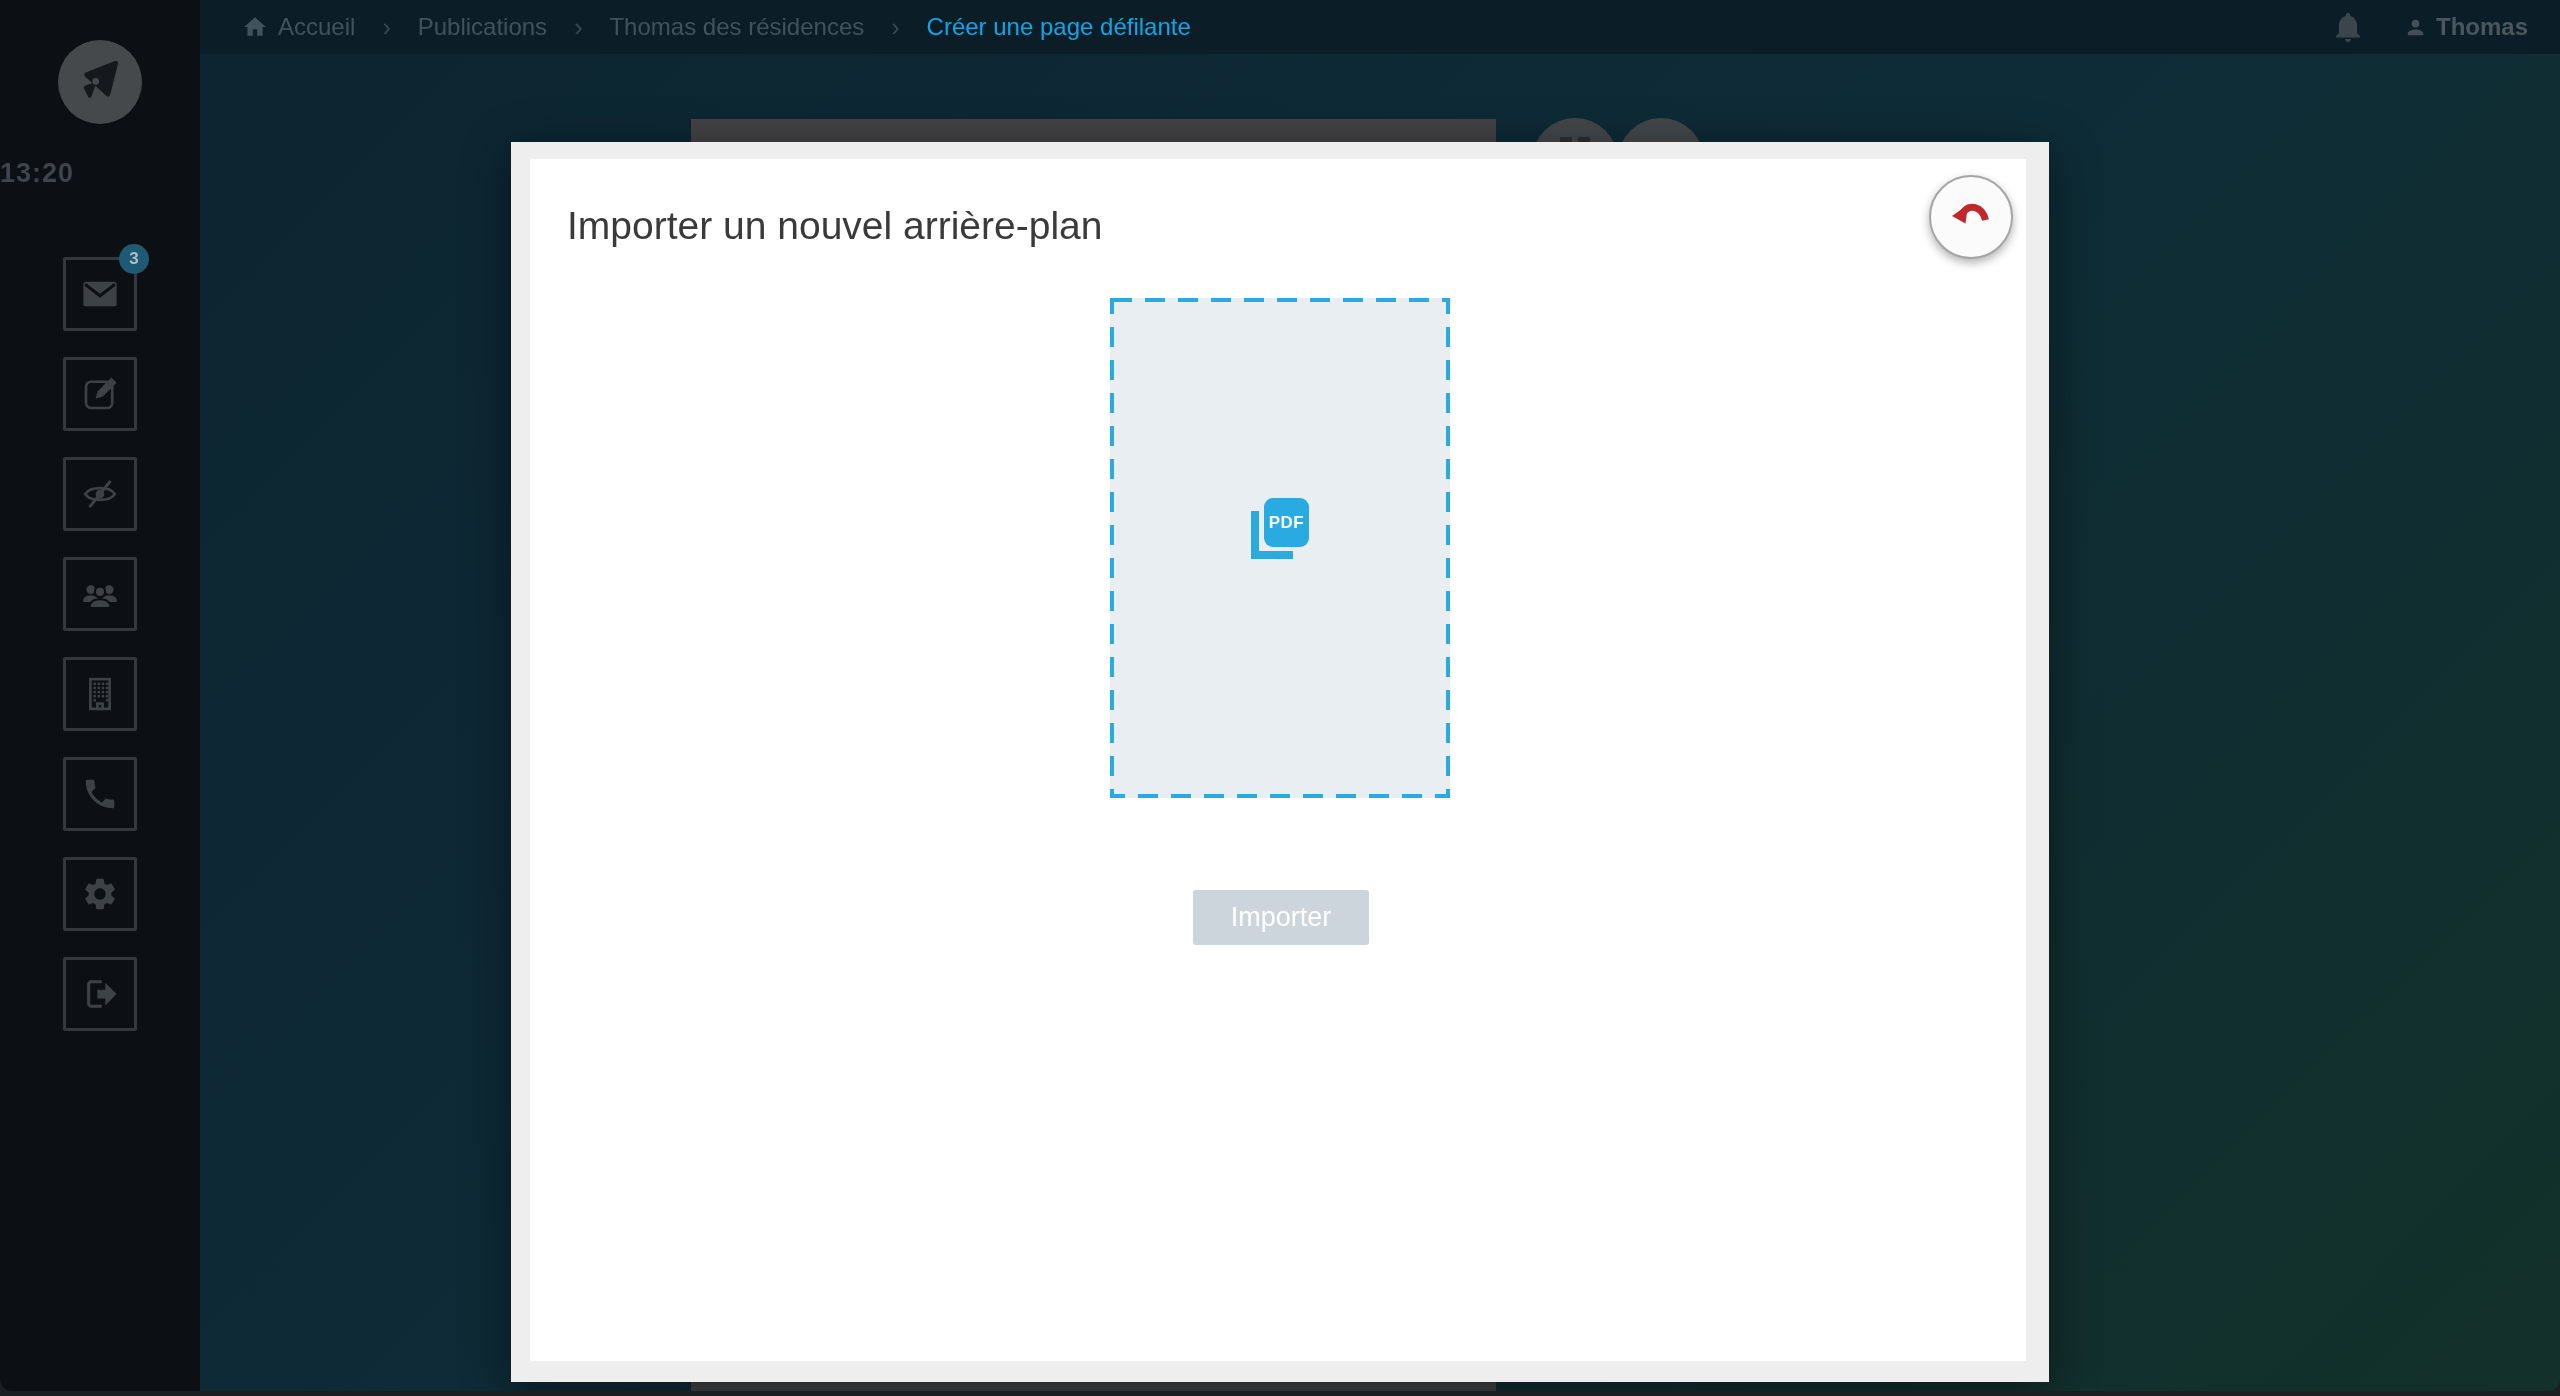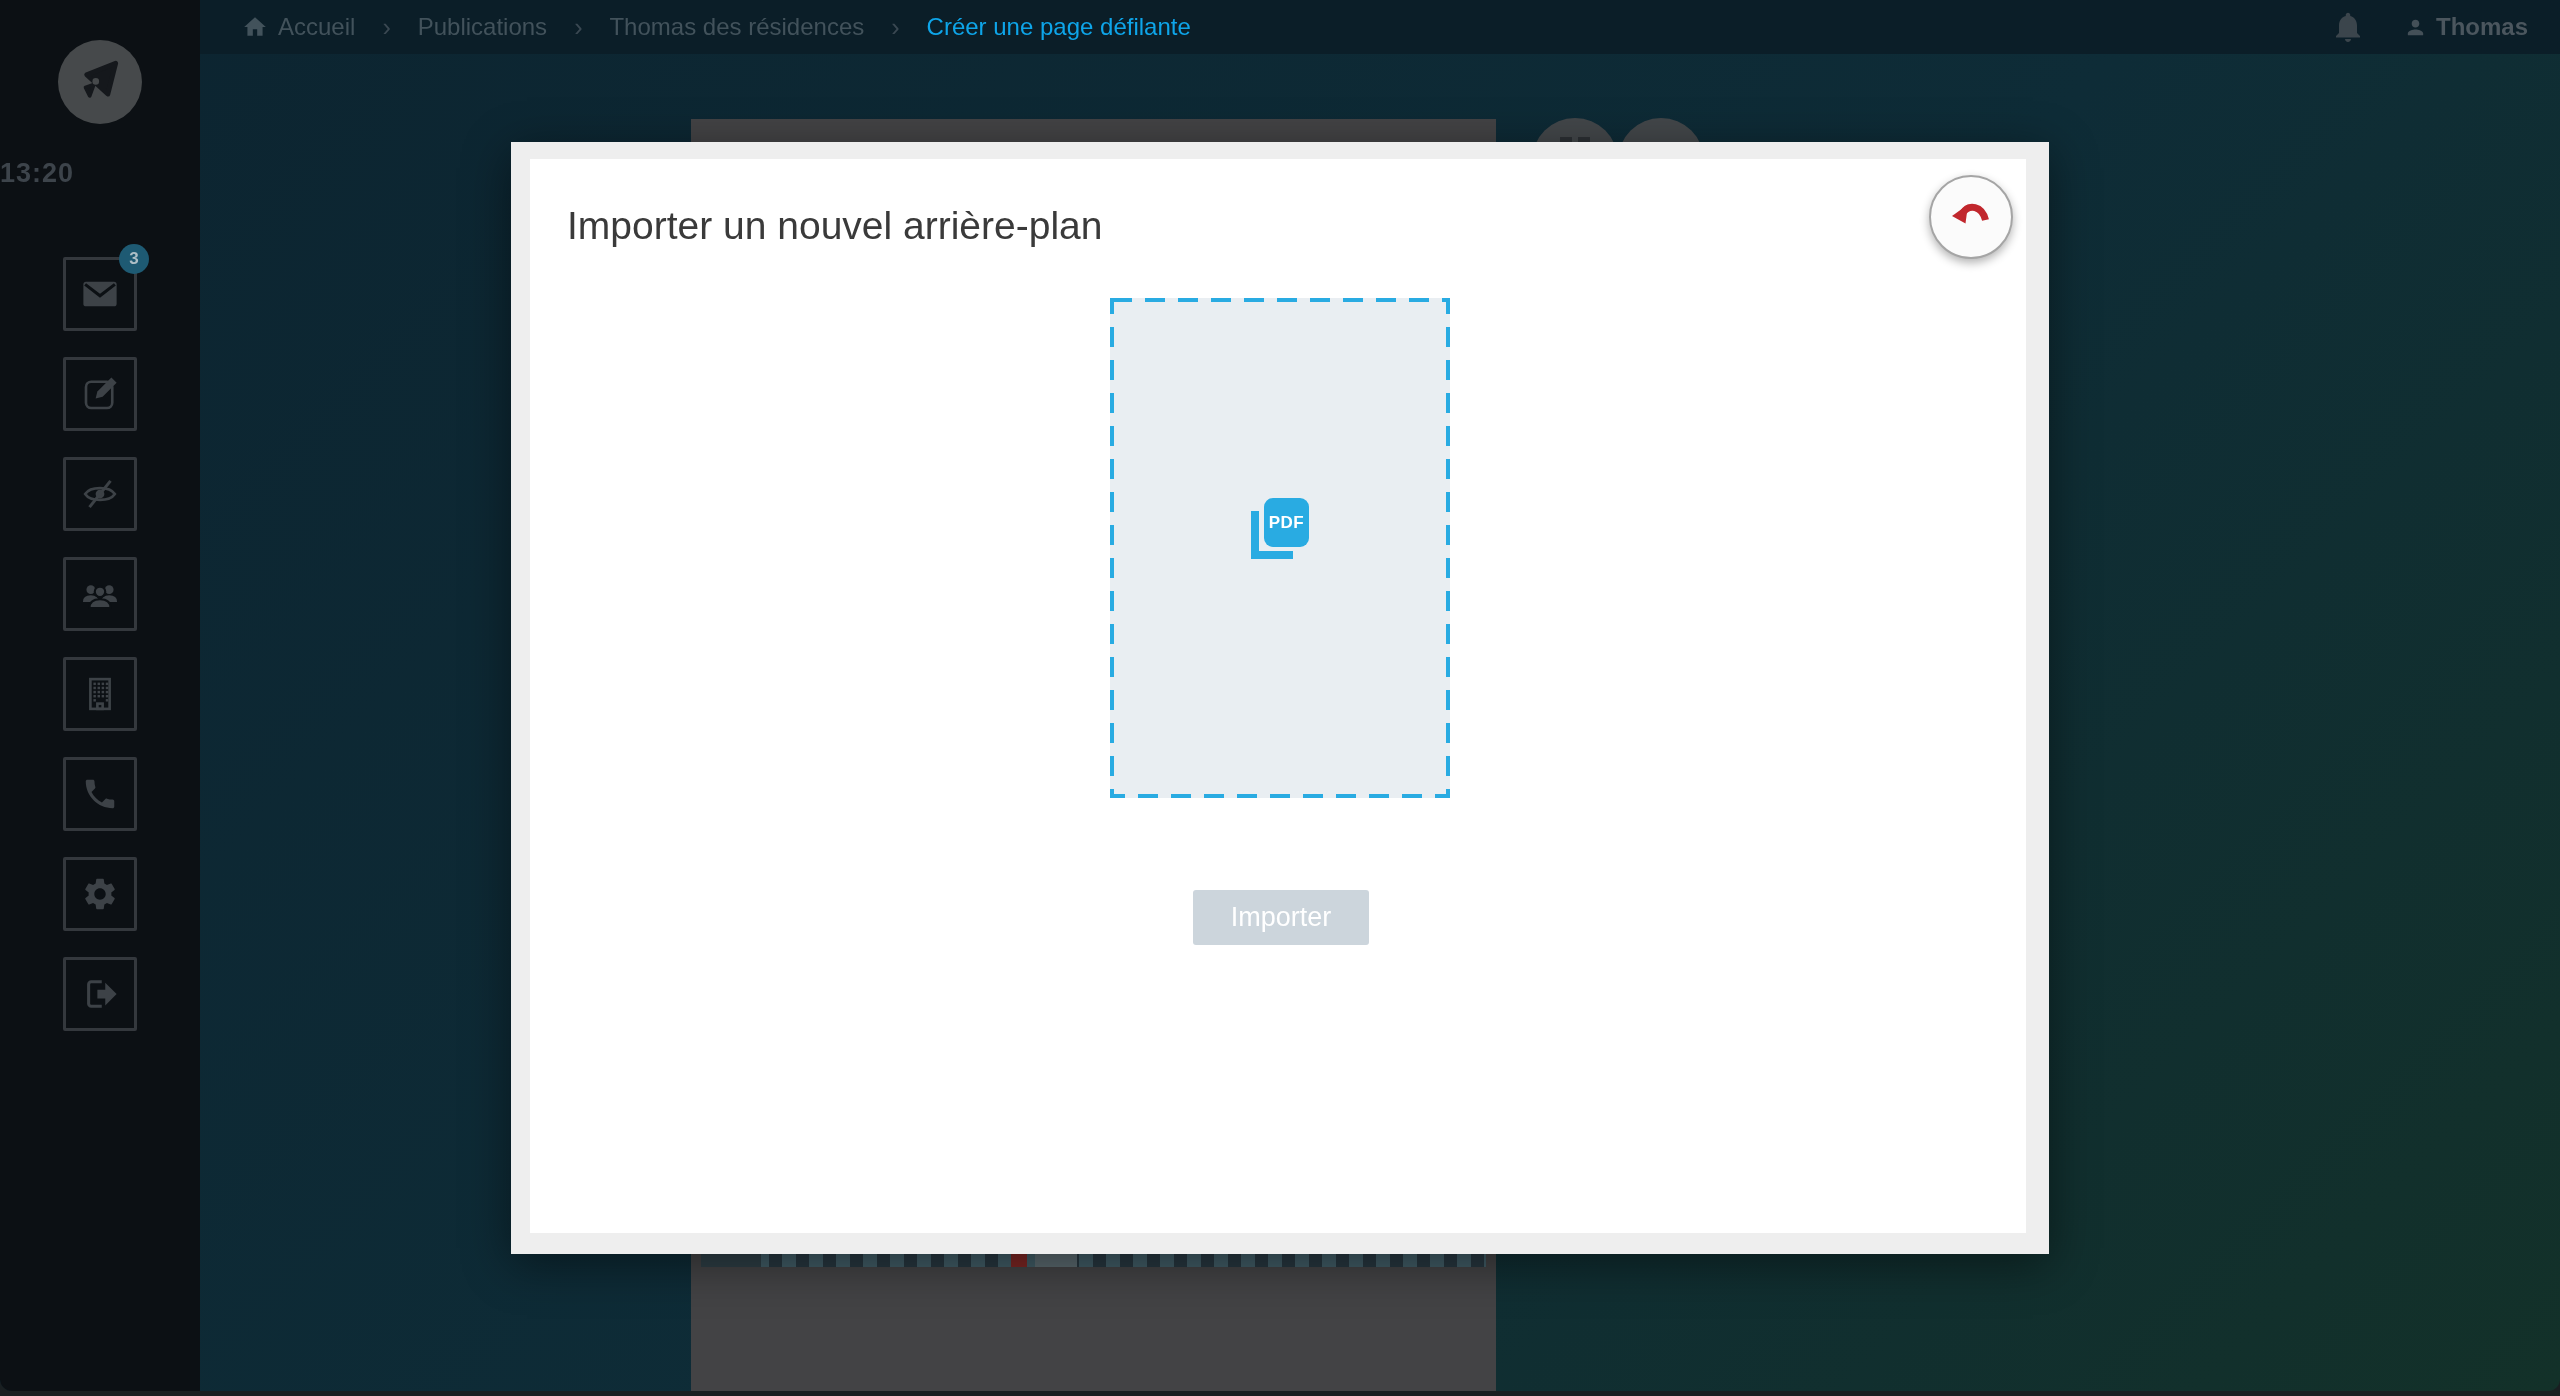--- a/index.html
+++ b/index.html
@@ -43,21 +43,21 @@
   .strip-red { position:absolute; left:310px; top:0; width:16px; height:100%; background:#7e2624; }
   .strip-light { position:absolute; left:334px; top:0; width:42px; height:100%; background:#5b6a70; }
   .circle-btn { position:absolute; width:86px; height:86px; border-radius:50%; background:#43474a; z-index:1; }
   .circle-btn.one { left:1532px; top:118px; }
   .circle-btn.two { left:1618px; top:118px; }
   .circle-btn .mark { position:absolute; top:19px; width:12px; height:10px; background:#2c3034; }
   .circle-btn .mark.m1 { left:28px; } .circle-btn .mark.m2 { left:46px; }
 
   
   .overlay { position:absolute; inset:0; z-index:4; background:rgba(0,0,0,0); }
-  .modal { position:absolute; left:511px; top:142px; width:1538px; height:1112px; background:#eeeeee; z-index:5;
+  .modal { position:absolute; left:511px; top:142px; width:1538px; height:1240px; background:#eeeeee; z-index:5;
            box-shadow:0 10px 45px rgba(0,0,0,0.45); }
   .modal-inner { position:absolute; left:19px; top:17px; right:23px; bottom:21px; background:#ffffff; }
   .modal-title { position:absolute; left:37px; top:47px; font-size:39px; font-weight:400; color:#3a3a3a; line-height:1; }
   .undo-btn { position:absolute; left:1418px; top:33px; width:84px; height:84px; border-radius:50%; background:#fbfbfb;
               border:2px solid #a5a5a5; box-shadow:0 4px 10px rgba(0,0,0,0.3); display:flex; align-items:center; justify-content:center; }
   .undo-btn svg { width:48px; height:48px; }
 
   .dropzone { position:absolute; left:599px; top:156px; width:340px; height:500px; background:#e9eef2;
               display:flex; align-items:center; justify-content:center; cursor:pointer; }
   .dash { position:absolute; left:0; top:0; width:100%; height:100%; }

